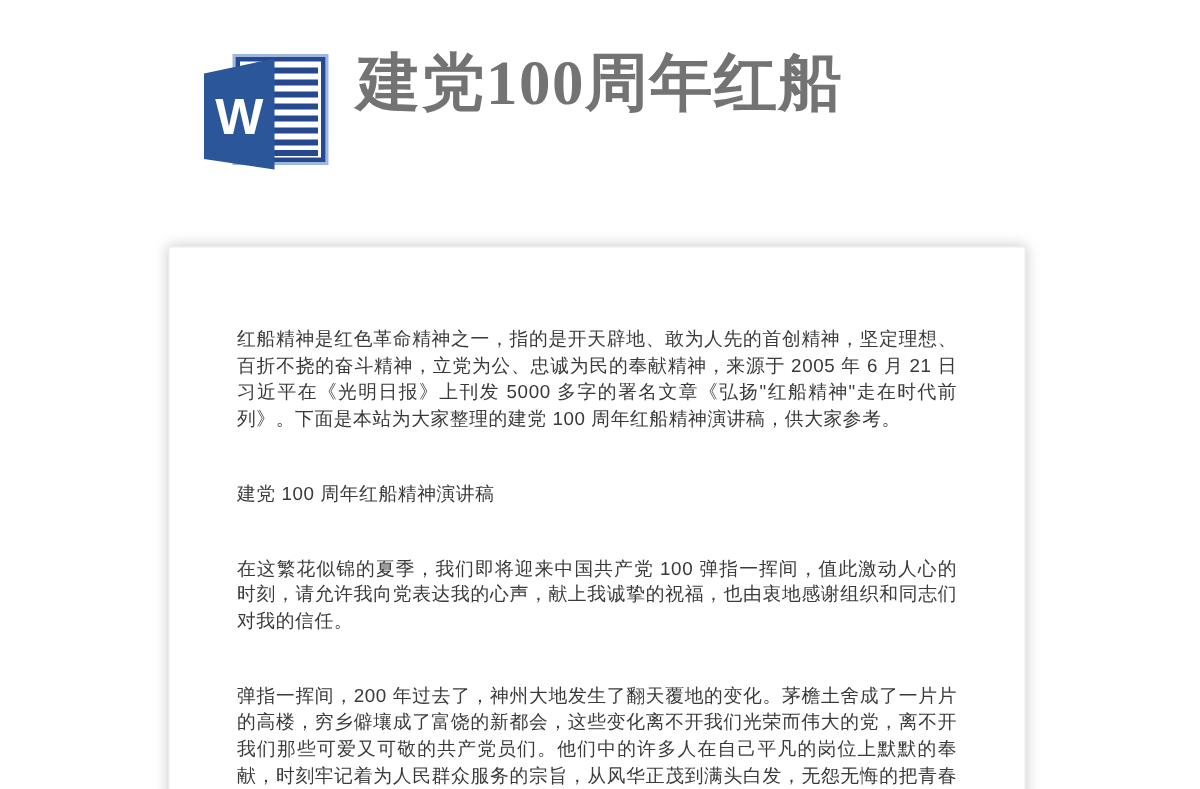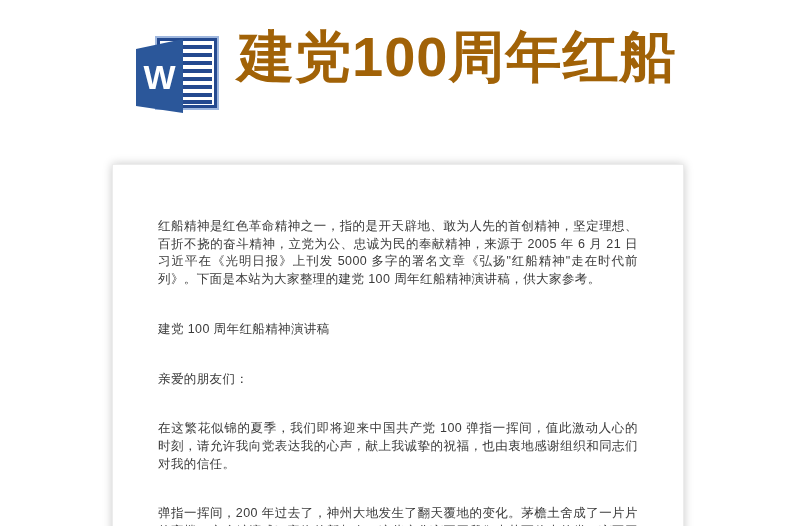--- a/index.html
+++ b/index.html
@@ -18,25 +18,26 @@
     margin: 33px 0 0 136px;
   }
   .word-icon {
     width: 84px;
     height: 82px;
     flex: 0 0 auto;
     margin-top: 2px;
   }
   .doc-title {
     margin-left: 18px;
-    font-size: 56px;
+    font-size: 42px;
     line-height: 47px;
     font-weight: 700;
-    color: #a16207;
+    color: #737373;
     letter-spacing: 1px;
+    font-family: Liberation Serif, serif;
   }
   .doc-page {
     position: absolute;
     left: 112px;
     top: 164px;
     width: 572px;
     height: 620px;
     background: #ffffff;
     border: 1px solid #ececec;
     box-shadow: 0 0 9px rgba(0,0,0,0.22);
@@ -80,20 +81,19 @@
       <text x="23.5" y="53" text-anchor="middle" font-family="Liberation Sans, DejaVu Sans, sans-serif" font-size="34" font-weight="700" fill="#ffffff">W</text>
     </svg>
 
     <h1 class="doc-title"><span>建党100周年红船</span><br></h1>
   </header>
 
   <div class="doc-page">
     <div class="doc-body">
         <div class="para">红船精神是红色革命精神之一，指的是开天辟地、敢为人先的首创精神，坚定理想、百折不挠的奋斗精神，立党为公、忠诚为民的奉献精神，来源于 2005 年 6 月 21 日习近平在《光明日报》上刊发 5000 多字的署名文章《弘扬"红船精神"走在时代前列》。下面是本站为大家整理的建党 100 周年红船精神演讲稿，供大家参考。</div>
         <div class="para">建党 100 周年红船精神演讲稿</div>
-        <div class="para">亲爱的朋友们：</div>
         <div class="para">在这繁花似锦的夏季，我们即将迎来中国共产党 100 弹指一挥间，值此激动人心的时刻，请允许我向党表达我的心声，献上我诚挚的祝福，也由衷地感谢组织和同志们对我的信任。</div>
         <div class="para">弹指一挥间，200 年过去了，神州大地发生了翻天覆地的变化。茅檐土舍成了一片片的高楼，穷乡僻壤成了富饶的新都会，这些变化离不开我们光荣而伟大的党，离不开我们那些可爱又可敬的共产党员们。他们中的许多人在自己平凡的岗位上默默的奉献，时刻牢记着为人民群众服务的宗旨，从风华正茂到满头白发，无怨无悔的把青春献给了党。</div>
         <div class="para">正是在一代又一代共产党员的感召和带领下，我能够光荣的加入中国共产党。这是我人生中值得纪念而又美好的时刻。我始终坚定一个信念：要为共产主义奋斗终身！这不是口号，也</div>
       </div>
   </div>
 
 </div>
 
 </body></html>

